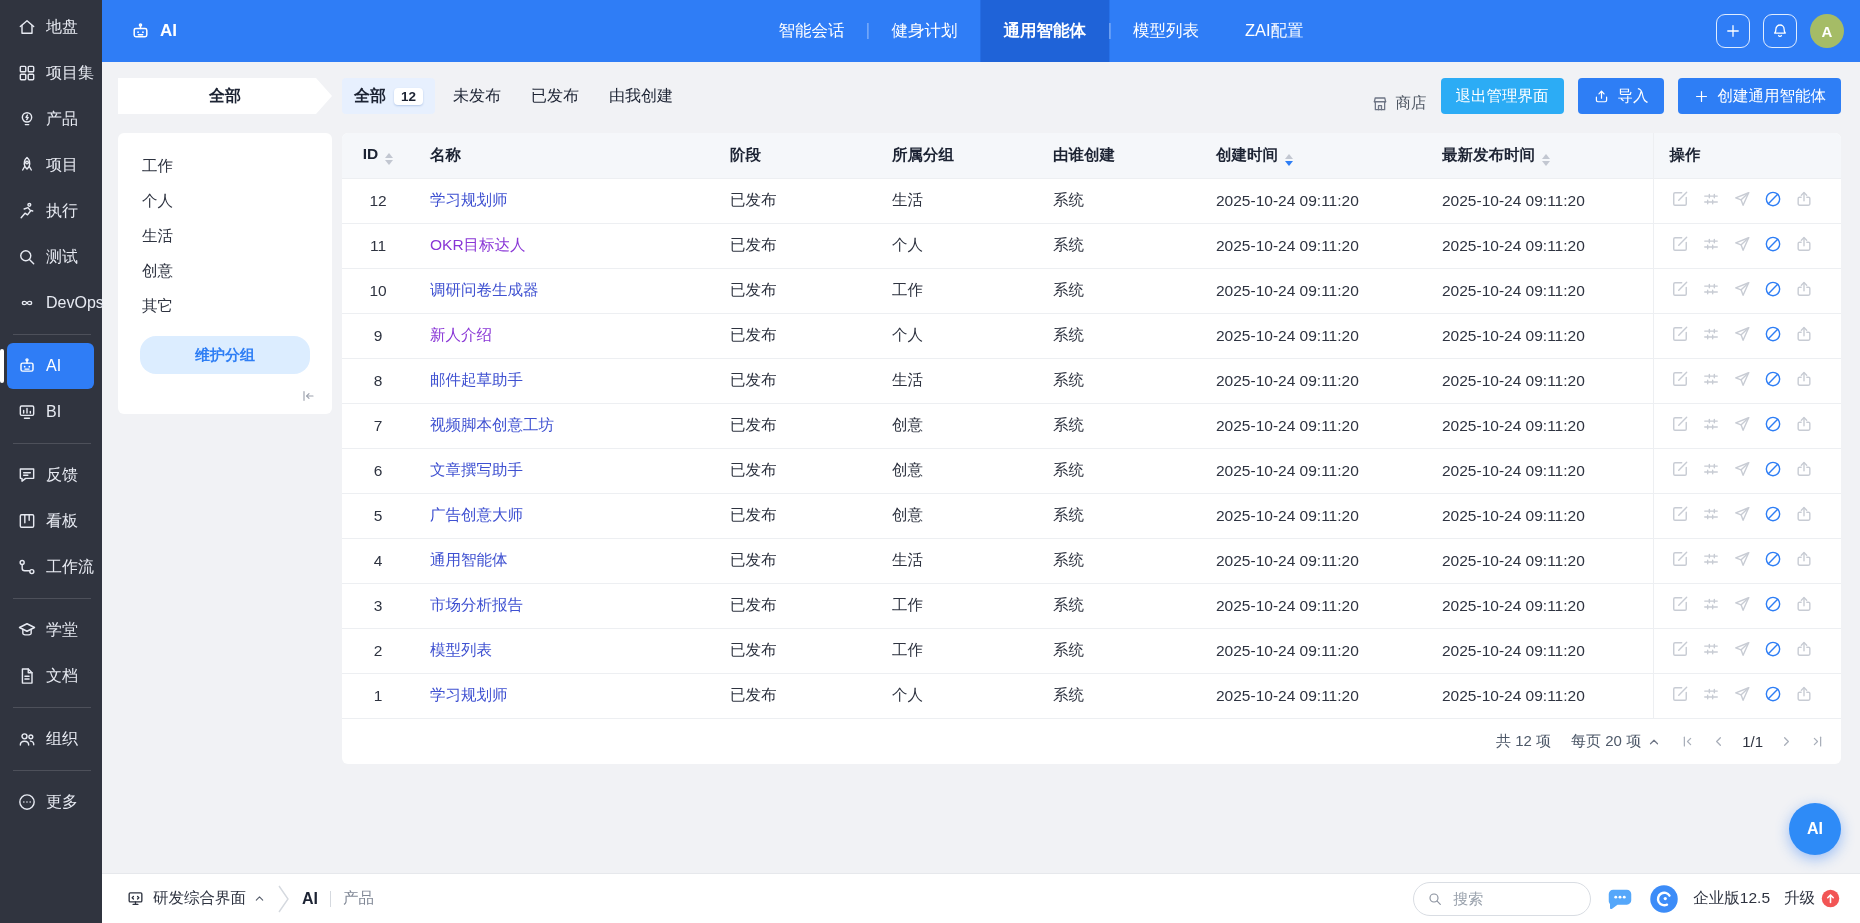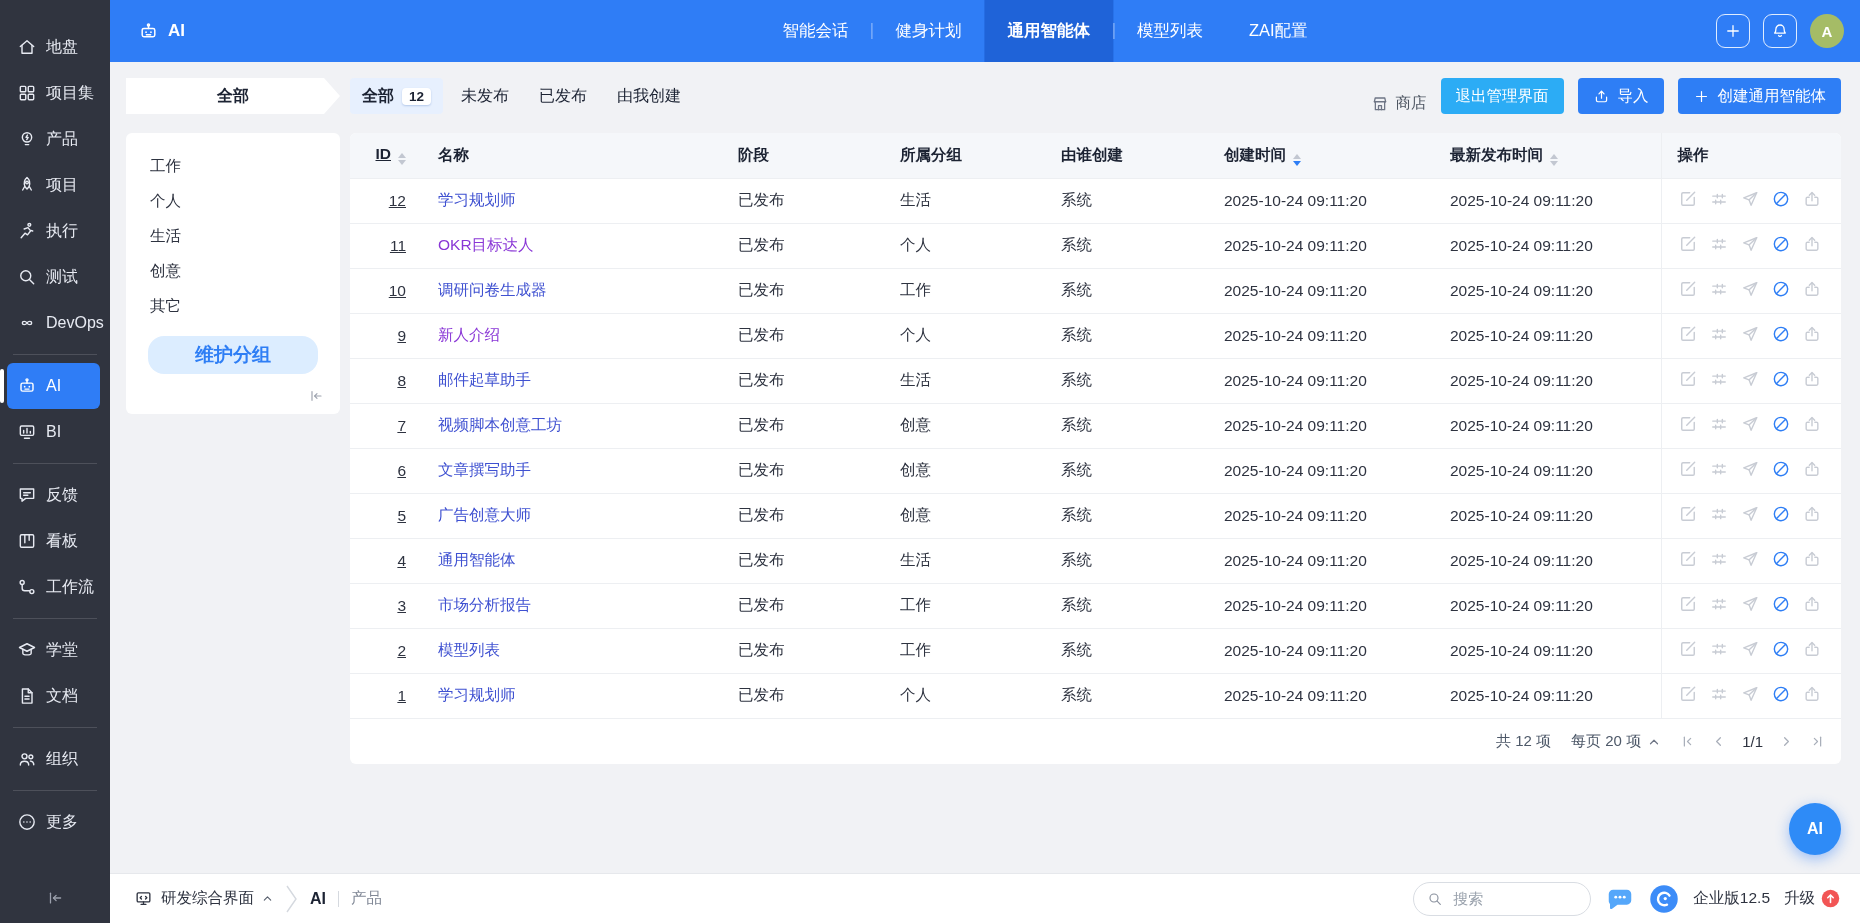--- a/index.html
+++ b/index.html
@@ -1,21 +1,21 @@
 <!DOCTYPE html>
 <html><head>
 <meta charset="utf-8">
 <style>
   * { box-sizing: border-box; }
   html,body { margin:0; width:1860px; height:923px; overflow:hidden;
     font-family:"Liberation Sans","DejaVu Sans",sans-serif; background:#F1F2F5; color:#2E3340; }
   .app { display:flex; width:100%; height:100%; }
 
   
-  .sidenav { width:110px; background:#30343F; color:#E7EAF2; display:flex; flex-direction:column; padding-top:24px; flex:none; }
+  .sidenav { width:102px; background:#30343F; color:#E7EAF2; display:flex; flex-direction:row; padding-top:4px; flex:none; }
   .nav-items { display:flex; flex-direction:column; }
   .nav-item { display:flex; align-items:center; gap:9px; height:46px; padding-left:17px; font-size:16px; cursor:pointer; position:relative; }
   .nav-item.active { background:#2F7DF6; border-radius:6px; margin:0 10px 0 7px; padding-left:10px; color:#fff; }
   .nav-item.active::before { content:""; position:absolute; left:-7px; top:6px; bottom:6px; width:4px; background:#fff; border-radius:2px; }
   .nav-sep { height:1px; background:rgba(255,255,255,.14); margin:8px 13px; }
   .nav-ic { width:20px; height:20px; flex:none; }
   .sidenav-collapse { margin-top:auto; padding:12px 0 16px; display:flex; justify-content:center; color:#9CA1AD; }
   .sidenav-collapse .ic { width:18px; height:18px; cursor:pointer; }
 
   .ic { display:inline-flex; }
@@ -40,21 +40,21 @@
   
   .content { flex:1; display:flex; gap:10px; padding:16px 19px 0 16px; min-height:0; }
 
   
   .filter-col { width:214px; flex:none; display:flex; flex-direction:column; }
   .crumb-arrow { height:36px; background:#fff; display:flex; align-items:center; justify-content:center; font-size:16px; font-weight:700; color:#1C2333;
     clip-path:polygon(0 0, calc(100% - 16px) 0, 100% 50%, calc(100% - 16px) 100%, 0 100%); cursor:pointer; }
   .filter-card { margin-top:19px; background:#fff; border-radius:6px; padding:16px 0 10px; display:flex; flex-direction:column; }
   .fgroup { list-style:none; margin:0; padding:0; }
   .fgroup li { height:35px; display:flex; align-items:center; padding-left:24px; font-size:15.5px; color:#2E3340; cursor:pointer; }
-  .maintain-btn { margin:12px auto 0; width:170px; height:38px; border:none; border-radius:16px; background:#DCEDFF; color:#2E7EF5; font-size:19px; font-weight:700; cursor:pointer; font-family:inherit; }
+  .maintain-btn { margin:12px auto 0; width:170px; height:38px; border:none; border-radius:16px; background:#DCEDFF; color:#2E7EF5; font-size:15px; font-weight:700; cursor:pointer; font-family:inherit; }
   .filter-collapse { margin-top:14px; padding-right:16px; display:flex; justify-content:flex-end; color:#9CA1AD; }
   .filter-collapse .ic { width:16px; height:16px; cursor:pointer; }
 
   
   .main-col { flex:1; display:flex; flex-direction:column; min-width:0; }
   .toolbar { height:36px; flex:none; display:flex; align-items:center; }
   .ttabs { display:flex; align-items:center; gap:6px; }
   .ttab { height:36px; display:flex; align-items:center; padding:0 12px; border-radius:4px; font-size:16px; color:#1C2333; cursor:pointer; white-space:nowrap; }
   .ttab.active { background:#E7F0FE; font-weight:700; }
   .count-badge { margin-left:8px; background:#fff; border-radius:4px; padding:1px 7px; font-size:13.5px; font-weight:700; color:#1C2333; box-shadow:0 1px 2px rgba(31,86,176,.25); }
@@ -65,21 +65,21 @@
   .btn .ic { width:17px; height:17px; }
   .btn-exit { background:#2CACF5; }
   .btn-blue { background:#2E7EF5; }
 
   
   .table-card { margin-top:19px; background:#fff; border-radius:6px; overflow:hidden; flex:none; }
   table { width:100%; border-collapse:collapse; table-layout:fixed; }
   th,td { padding:0 16px; white-space:nowrap; overflow:hidden; text-overflow:ellipsis; }
   thead th { height:45px; background:#F5F7FA; text-align:left; font-size:15.5px; font-weight:700; color:#1C2333; }
   tbody td { height:45px; border-top:1px solid #EDEFF2; font-size:15.5px; color:#2E3340; }
-  .c-id { width:72px; text-align:right;text-decoration:underline; }
+  .c-id { width:72px; text-align:center; }
   .c-name { width:300px; }
   .c-stage { width:162px; }
   .c-group { width:161px; }
   .c-creator { width:163px; }
   .c-created { width:226px; }
   .c-published { width:227px; }
   .c-actions { border-left:1px solid #EDEFF2; }
   td.c-actions { border-left:1px solid #EDEFF2; }
   .name-link { color:#3F51D1; text-decoration:none; cursor:pointer; }
   .name-link.visited { color:#8936D6; }

